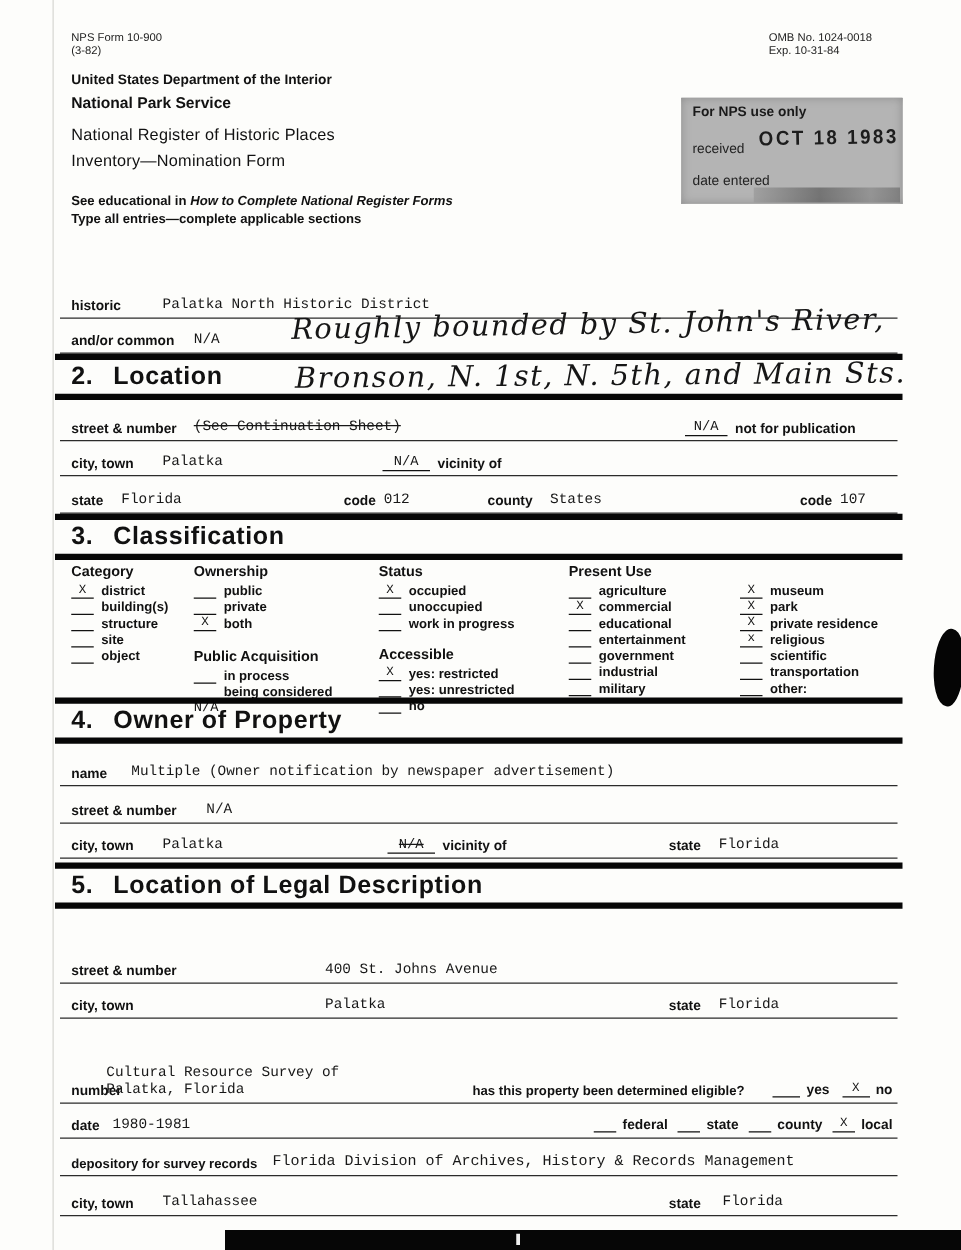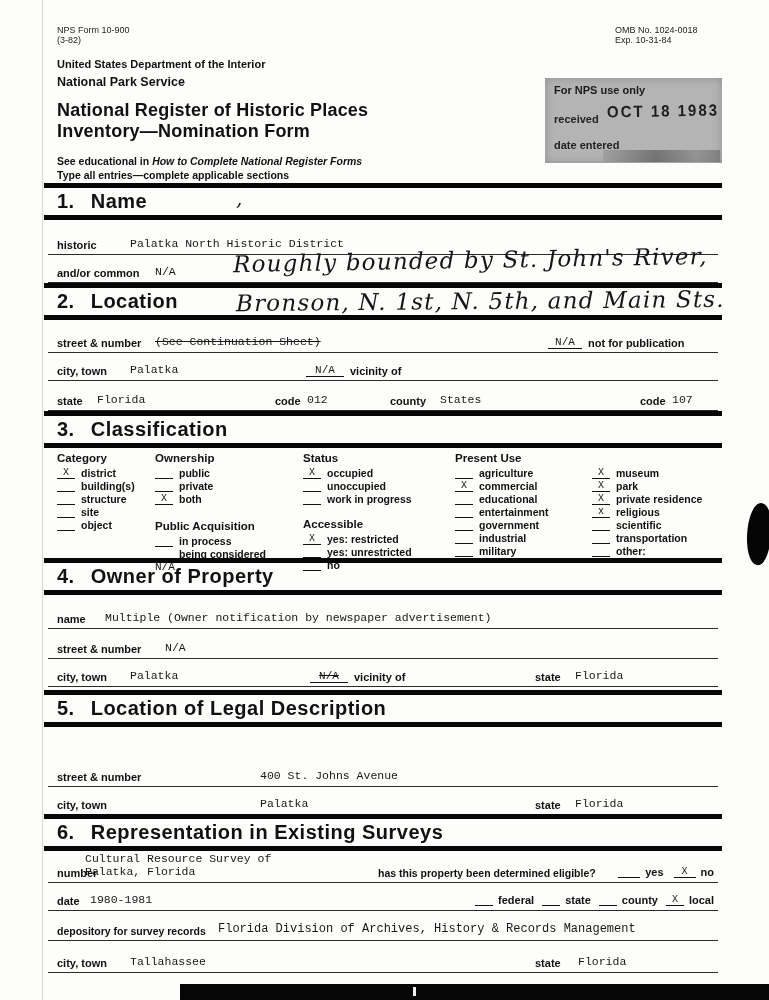--- a/index.html
+++ b/index.html
@@ -2,30 +2,30 @@
 <html><head>
 <meta charset="utf-8">
 <style>
   html,body{margin:0;padding:0;background:#e8e8e6;}
   .page{position:relative;width:769px;height:1000px;background:#fdfdfb;overflow:hidden;
         font-family:"Liberation Sans",sans-serif;color:#111;}
   .abs{position:absolute;white-space:nowrap;}
   .tiny{font-size:9px;color:#1c1c1c;line-height:10px;}
   .dept{font-size:11px;font-weight:bold;}
   .agency{font-size:12.5px;font-weight:bold;}
-  .bigtitle{font-size:18px;font-weight:bold;letter-spacing:.2px;}
+  .bigtitle{font-size:13px;font-weight:normal;letter-spacing:.2px;}
   .instr{font-size:10.5px;font-weight:bold;}
   .instr .it{font-style:italic;}
   .typenote{font-size:10.5px;font-weight:bold;}
 
   
   .nps-box{position:absolute;left:545px;top:78px;width:177px;height:85px;background:#b4b4b4;
            box-shadow:inset 0 0 8px #8d8d8d;}
   .nps-head{position:absolute;left:9px;top:6px;font-size:11px;font-weight:bold;color:#1a1a1a;}
-  .nps-lbl{font-size:11px;font-weight:bold;color:#222;}
+  .nps-lbl{font-size:11px;font-weight:normal;color:#222;}
   .nps-row1{position:absolute;left:9px;top:31px;}
   .nps-row2{position:absolute;left:9px;top:57px;}
   .stamp{position:absolute;left:62px;top:24px;font-size:15px;font-weight:bold;letter-spacing:2px;
          color:#1d1d1d;transform:rotate(-1deg) scaleY(1.08);font-family:"Liberation Sans",sans-serif;}
   .box-noise{position:absolute;left:58px;bottom:1px;right:2px;height:12px;opacity:.75;
              background:linear-gradient(90deg,#9a9a9a,#5f5f5f 45%,#8a8a8a 80%,#707070);}
 
   
   .band{position:absolute;left:44px;width:678px;}
   .band-inner{position:relative;border-top:5px solid #070707;border-bottom:5px solid #070707;
@@ -94,26 +94,20 @@
     <div class="nps-head">For NPS use only</div>
     <div class="nps-row1"><span class="nps-lbl">received</span></div>
     <div class="stamp">OCT 18 1983</div>
     <div class="nps-row2"><span class="nps-lbl">date entered</span></div>
     <div class="box-noise"></div>
   </div>
 
   <div class="abs instr" style="left:57px;top:155px"><span>See educational in </span><span class="it">How to Complete National Register Forms</span></div>
   <div class="abs typenote" style="left:57px;top:169px">Type all entries—complete applicable sections</div>
 
-  <div class="band" style="top:183px">
-    <div class="band-inner">
-      <span class="band-num">1.</span><span class="band-title">Name</span>
-      <span class="pen-mark">,</span>
-    </div>
-  </div>
 
   <div class="row" style="left:48px;top:228px;width:670px;height:26px">
     <span class="lbl" style="left:9px">historic</span>
     <span class="val" style="left:82px">Palatka North Historic District</span>
   </div>
   <div class="row" style="left:48px;top:256px;width:670px;height:26px">
     <span class="lbl" style="left:9px">and/or common</span>
     <span class="val" style="left:107px">N/A</span>
   </div>
 
@@ -374,25 +368,20 @@
     <span class="lbl" style="left:9px">street &amp; number</span>
     <span class="val" style="left:212px">400 St. Johns Avenue</span>
   </div>
   <div class="row" style="left:48px;top:790px;width:670px;height:24px">
     <span class="lbl" style="left:9px">city, town</span>
     <span class="val" style="left:212px">Palatka</span>
     <span class="lbl" style="left:487px">state</span>
     <span class="val" style="left:527px">Florida</span>
   </div>
 
-  <div class="band" style="top:814px">
-    <div class="band-inner">
-      <span class="band-num">6.</span><span class="band-title">Representation in Existing Surveys</span>
-    </div>
-  </div>
 
   <div class="row" style="left:48px;top:852px;width:670px;height:30px">
     <span class="val" style="left:37px;bottom:17px">Cultural Resource Survey of</span>
     <span class="lbl" style="left:9px">number</span>
     <span class="val" style="left:37px">Palatka, Florida</span>
     <span class="lbl sm" style="left:330px">has this property been determined eligible?</span>
     <span class="opts">
 
         <span class="opt">
           <span class="chk" style="min-width:22px"></span>

